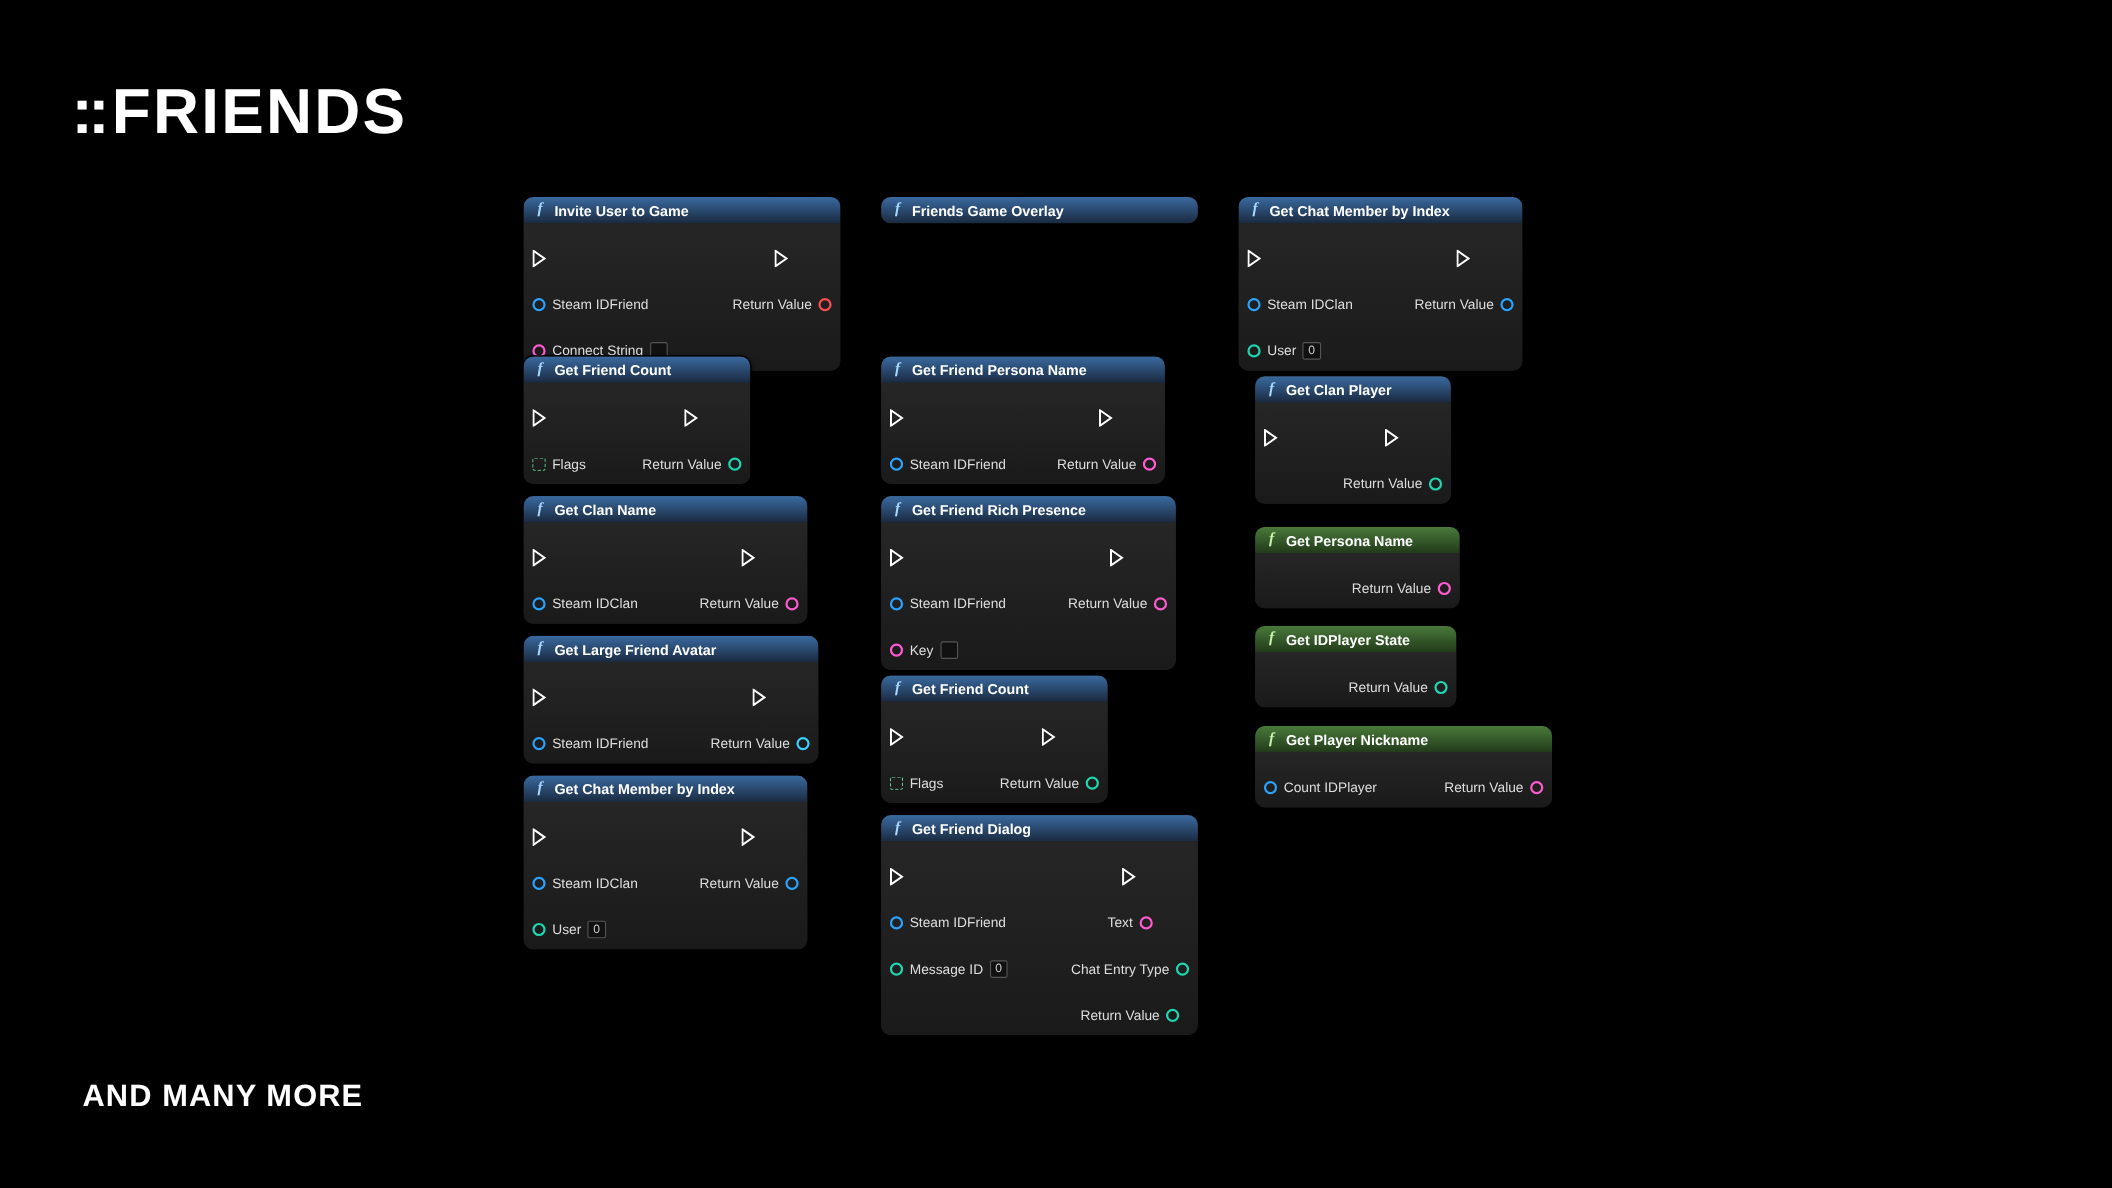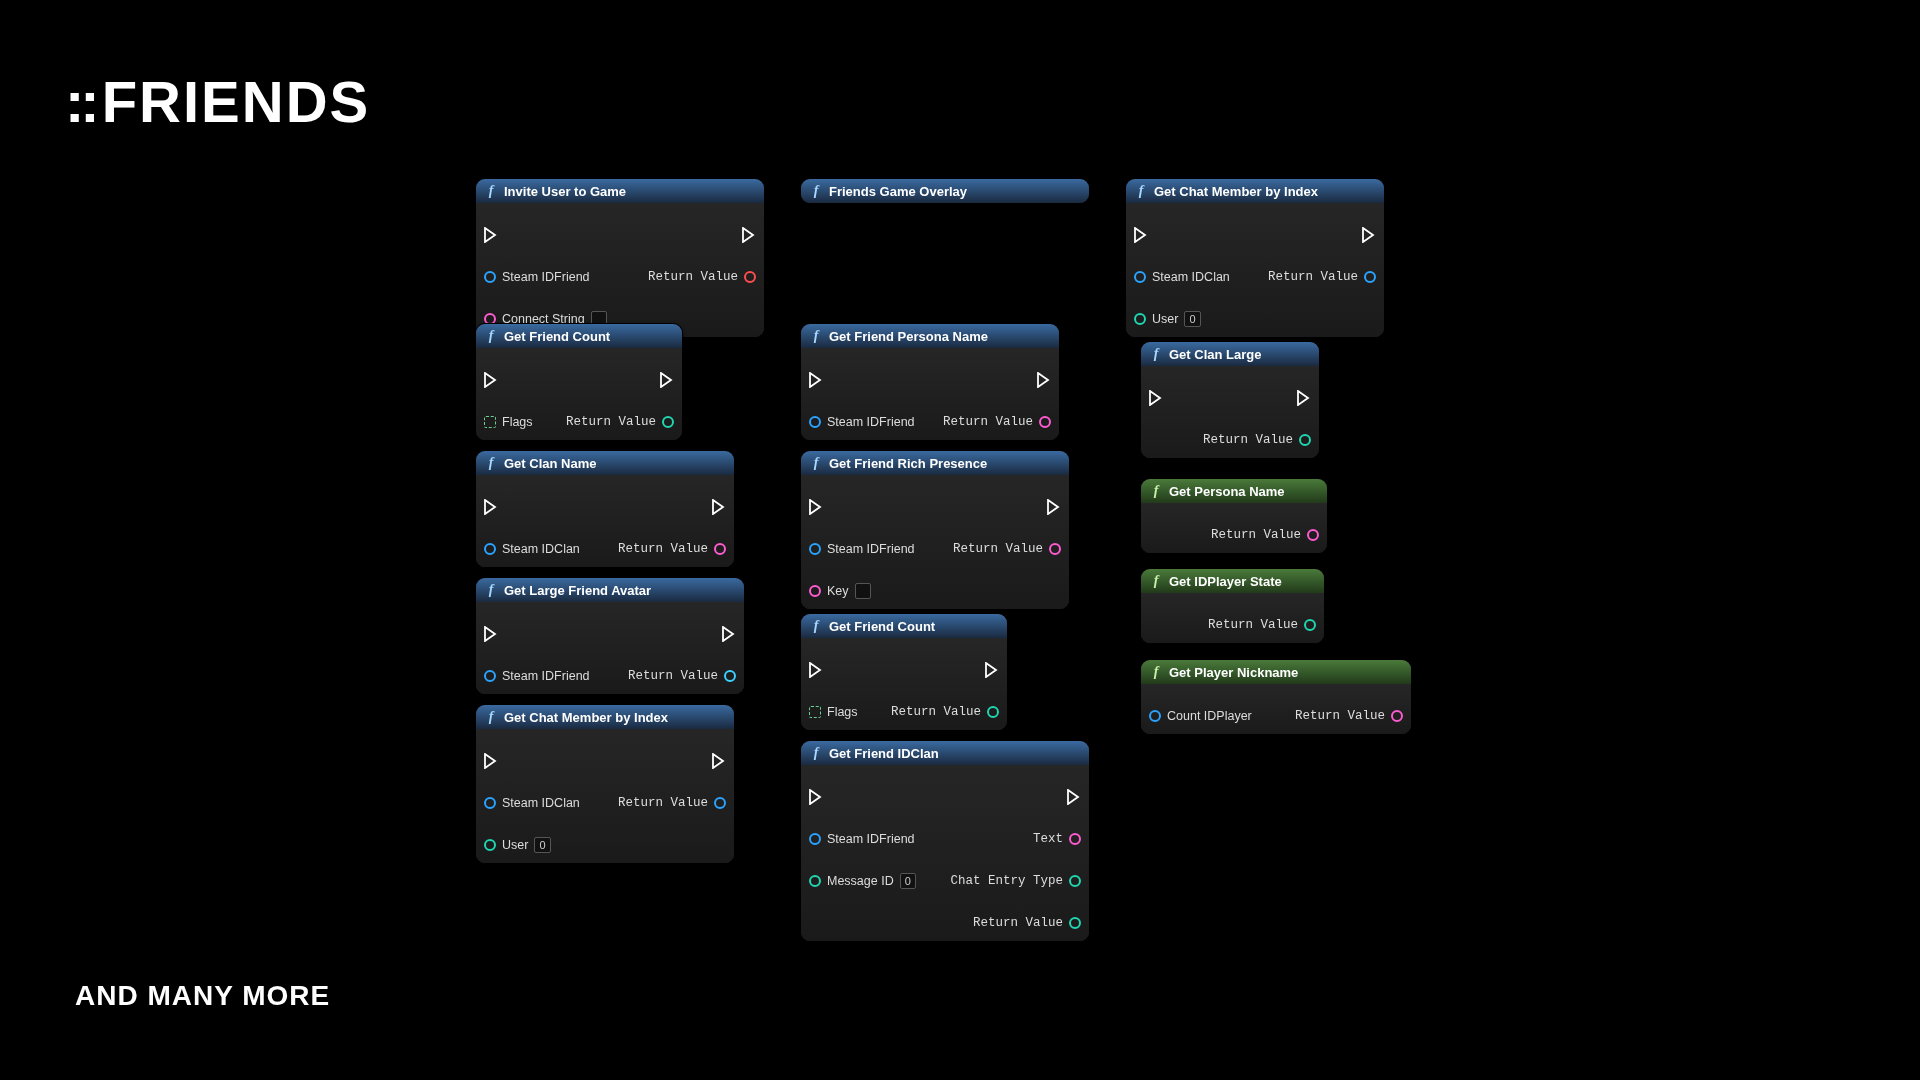--- a/index.html
+++ b/index.html
@@ -74,21 +74,21 @@
 .node.green .f-icon { color: #c8f0a8; }
 .node-body {
   padding: 6px 8px 8px 8px;
   display: flex;
   justify-content: space-between;
   gap: 12px;
   background: linear-gradient(to bottom, #262626, #1a1a1a);
 }
 .col { display: flex; flex-direction: column; gap: 6px; }
 .col.left { align-items: flex-start; }
-.col.right { align-items: flex-end; font-family: Liberation Mono, monospace; }
+.col.right { align-items: center; }
 .pin-row {
   display: flex;
   align-items: center;
   gap: 6px;
   font-size: 12.5px;
   color: #ddd;
   white-space: nowrap;
   min-height: 20px;
   margin-top: 16px;
 }
@@ -296,21 +296,21 @@
           <div class="pin-row">
             <span>Return Value</span>
             <span class="pin-circle pin-pink"></span>
           </div>
         </div>
       </div>
     </div>
     <div class="node blue" style="left: 665px; top: 163px; width: 180px;">
       <div class="node-header">
         <span class="f-icon">f</span>
-        <span>Get Clan Large</span>
+        <span>Get Clan Player</span>
       </div>
       <div class="node-body">
         <div class="col left">
           <div class="pin-row">
             <span class="exec-pin">
               <svg width="14" height="16" viewBox="0 0 14 16">
                 <path d="M1 1 L11 8 L1 15 Z" fill="none" stroke="#fff" stroke-width="1.8"></path>
               </svg>
             </span>
           </div>
@@ -560,21 +560,21 @@
           <div class="pin-row">
             <span>Return Value</span>
             <span class="pin-circle pin-blue"></span>
           </div>
         </div>
       </div>
     </div>
     <div class="node blue" style="left: 325px; top: 562px; width: 290px;">
       <div class="node-header">
         <span class="f-icon">f</span>
-        <span>Get Friend IDClan</span>
+        <span>Get Friend Dialog</span>
       </div>
       <div class="node-body">
         <div class="col left">
           <div class="pin-row">
             <span class="exec-pin">
               <svg width="14" height="16" viewBox="0 0 14 16">
                 <path d="M1 1 L11 8 L1 15 Z" fill="none" stroke="#fff" stroke-width="1.8"></path>
               </svg>
             </span>
           </div>

